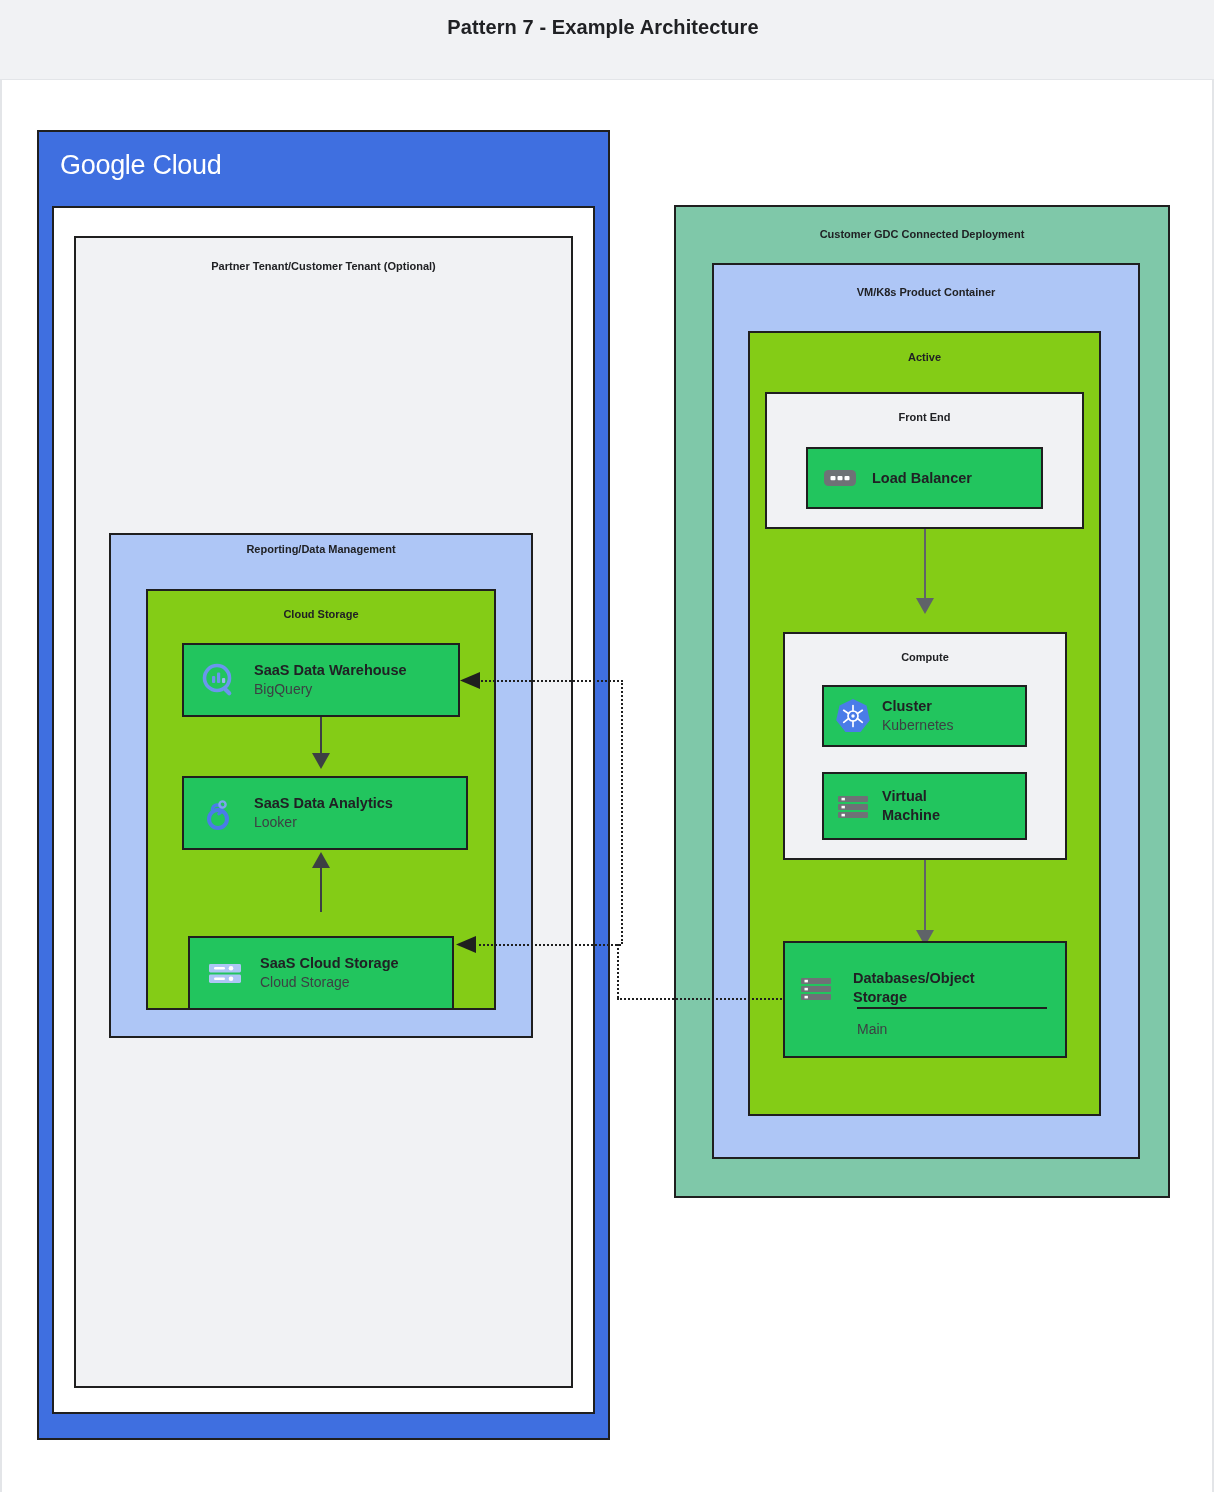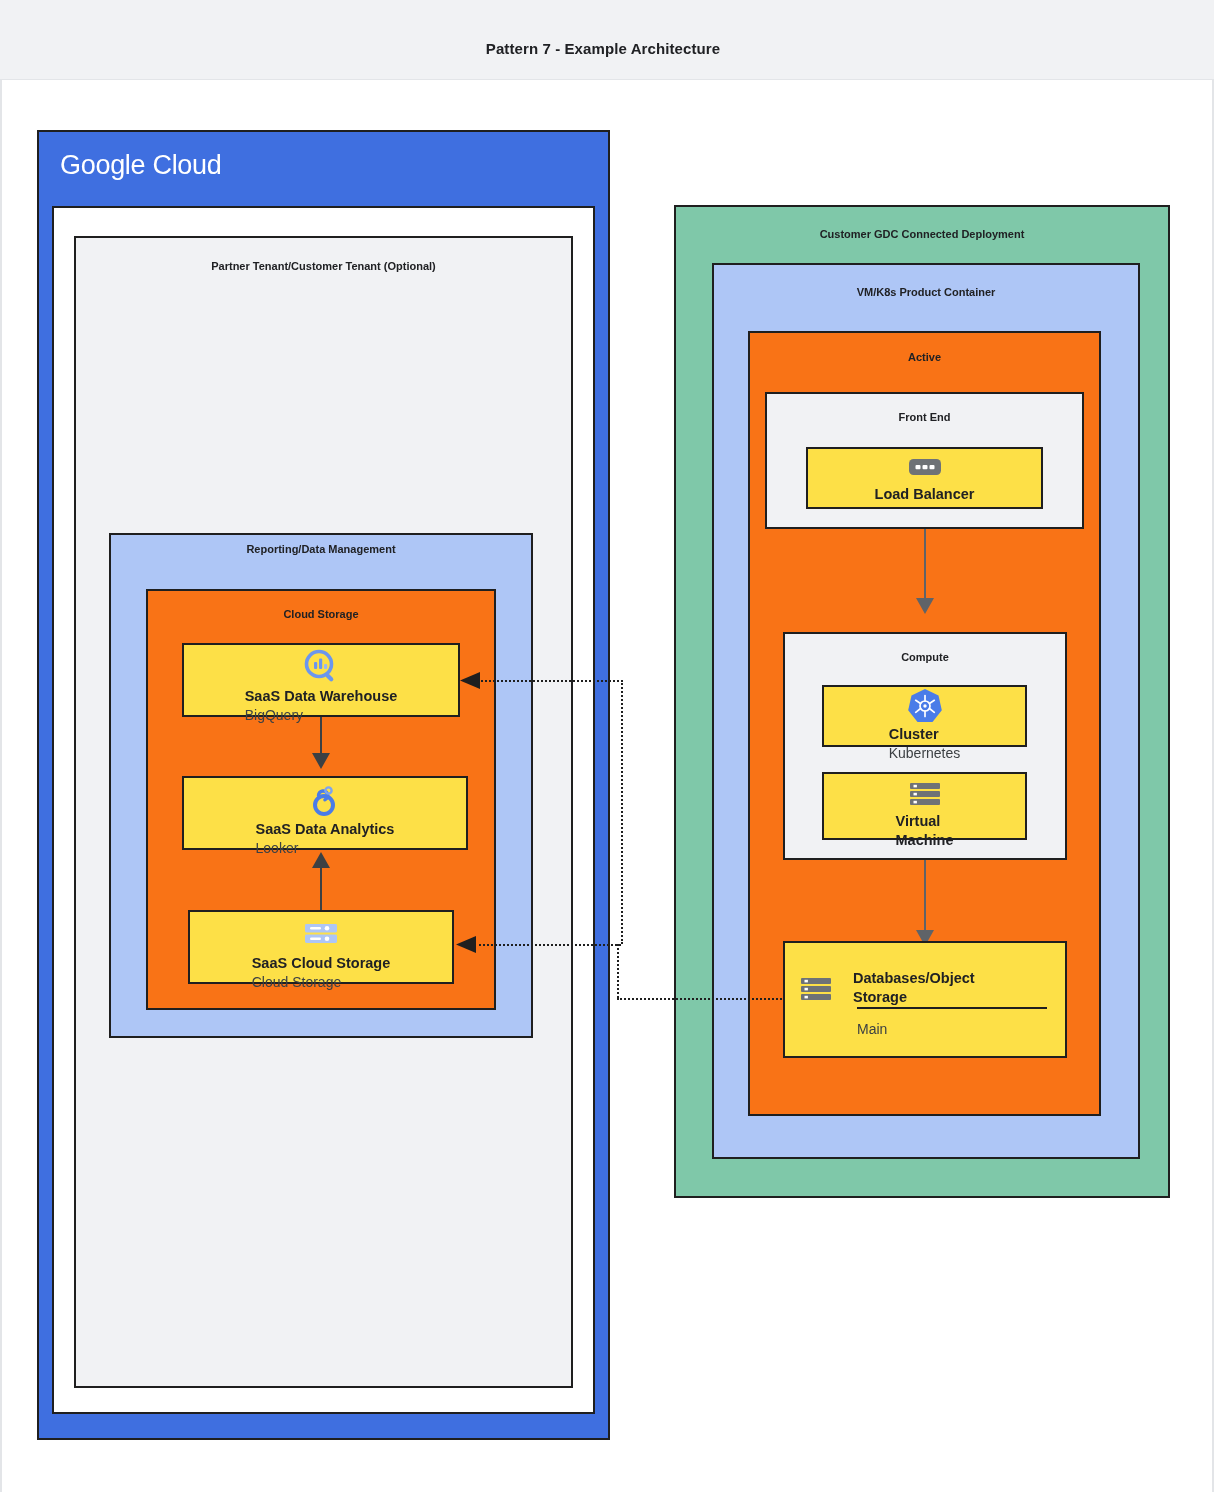--- a/index.html
+++ b/index.html
@@ -20,24 +20,24 @@
   .header-band {
     position: absolute;
     left: 0; top: 0;
     width: 1214px; height: 80px;
     background: #f1f2f4;
     border-bottom: 1px solid #e3e5e8;
     box-sizing: border-box;
   }
   .header-title {
     position: absolute;
-    left: 0; top: 40px;
+    left: 0; top: 16px;
     width: 1206px;
     text-align: center;
-    font-size: 15px;
+    font-size: 20px;
     font-weight: bold;
     color: #202124;
     letter-spacing: .1px;
   }
   
   .rail-left {
     position: absolute; left: 0; top: 80px;
     width: 2px; height: 1412px; background: #e3e5e8;
   }
   .rail-right {
@@ -59,45 +59,44 @@
     font-size: 11px;
     font-weight: bold;
     color: #202124;
   }
 
   .gcp-outer   { background: #3f6fe0; }
   .gcp-white   { background: #ffffff; }
   .gcp-gray    { background: #f1f2f4; }
   .blue-band   { background: #aec6f6; }
   .green-band  { background: #7fc8a9; }
-  .gray-band   { background: #f97316; }
+  .gray-band   { background: #84cc16; }
   .light-gray  { background: #f1f2f4; }
 
   
   .gcp-logo {
     position: absolute;
     left: 60px; top: 150px;
     font-size: 27px;
     color: #ffffff;
     letter-spacing: -0.3px;
     font-family: "Liberation Sans", sans-serif;
     white-space: nowrap;
   }
   .gcp-logo .g-bold { font-weight: 500; }
   .gcp-logo .g-thin { font-weight: 300; }
 
   
   .leaf {
     position: absolute;
     box-sizing: border-box;
     border: 2px solid #1f1f1f;
-    background: #fde047;
+    background: #22c55e;
     display: flex;
     align-items: center;
-    flex-direction: column;
   }
   .leaf-icon {
     flex: 0 0 auto;
     width: 42px;
     height: 42px;
     margin-left: 14px;
     margin-right: 14px;
     display: flex;
     align-items: center;
     justify-content: center;
@@ -199,21 +198,21 @@
       <span class="leaf-title">SaaS Data Analytics</span>
       <span class="leaf-sub">Looker</span>
     </span>
   </div>
 
   <div class="vline vline-dark" style="left:320px; top:868px; width:2px; height:44px;"></div>
   <svg class="arrowhead" style="left:312px; top:852px;" width="18" height="16" viewBox="0 0 18 16">
     <polygon points="9,0 0,16 18,16" fill="#3c4043"></polygon>
   </svg>
 
-  <div class="leaf" style="left:188px; top:910px; width:266px; height:74px;">
+  <div class="leaf" style="left:188px; top:936px; width:266px; height:74px;">
     <span class="leaf-icon">
       <svg width="40" height="40" viewBox="0 0 40 40" aria-hidden="true">
         <rect x="4" y="11" width="32" height="8.5" rx="1.4" fill="#aec6f6"></rect>
         <rect x="4" y="21.5" width="32" height="8.5" rx="1.4" fill="#aec6f6"></rect>
         <rect x="9" y="14" width="11" height="2.6" rx="1.3" fill="#ffffff"></rect>
         <rect x="9" y="24.5" width="11" height="2.6" rx="1.3" fill="#ffffff"></rect>
         <circle cx="26" cy="15.3" r="2.3" fill="#ffffff"></circle>
         <circle cx="26" cy="25.8" r="2.3" fill="#ffffff"></circle>
       </svg>
     </span>

